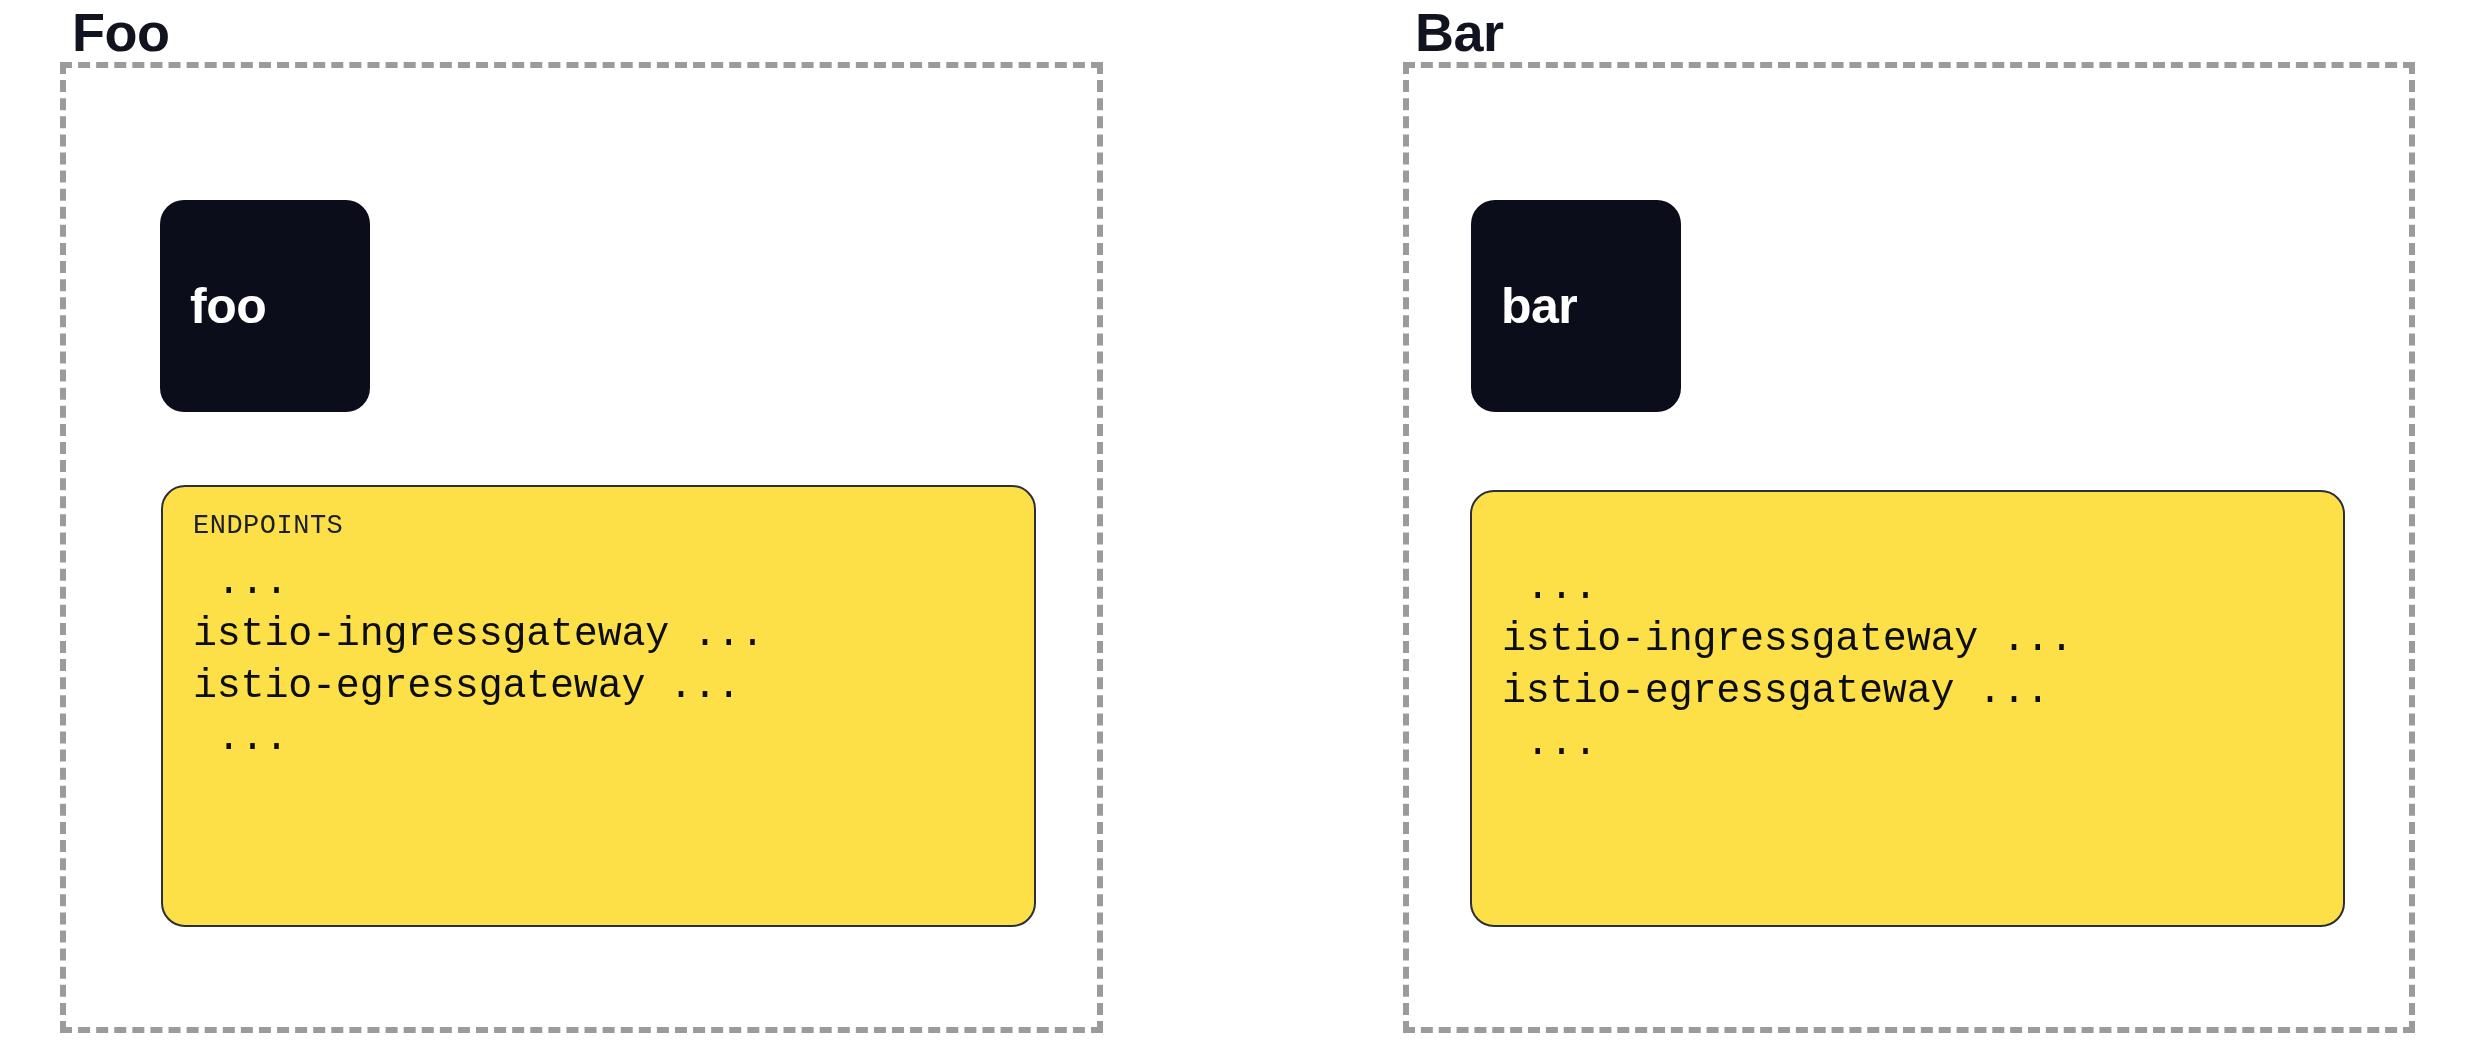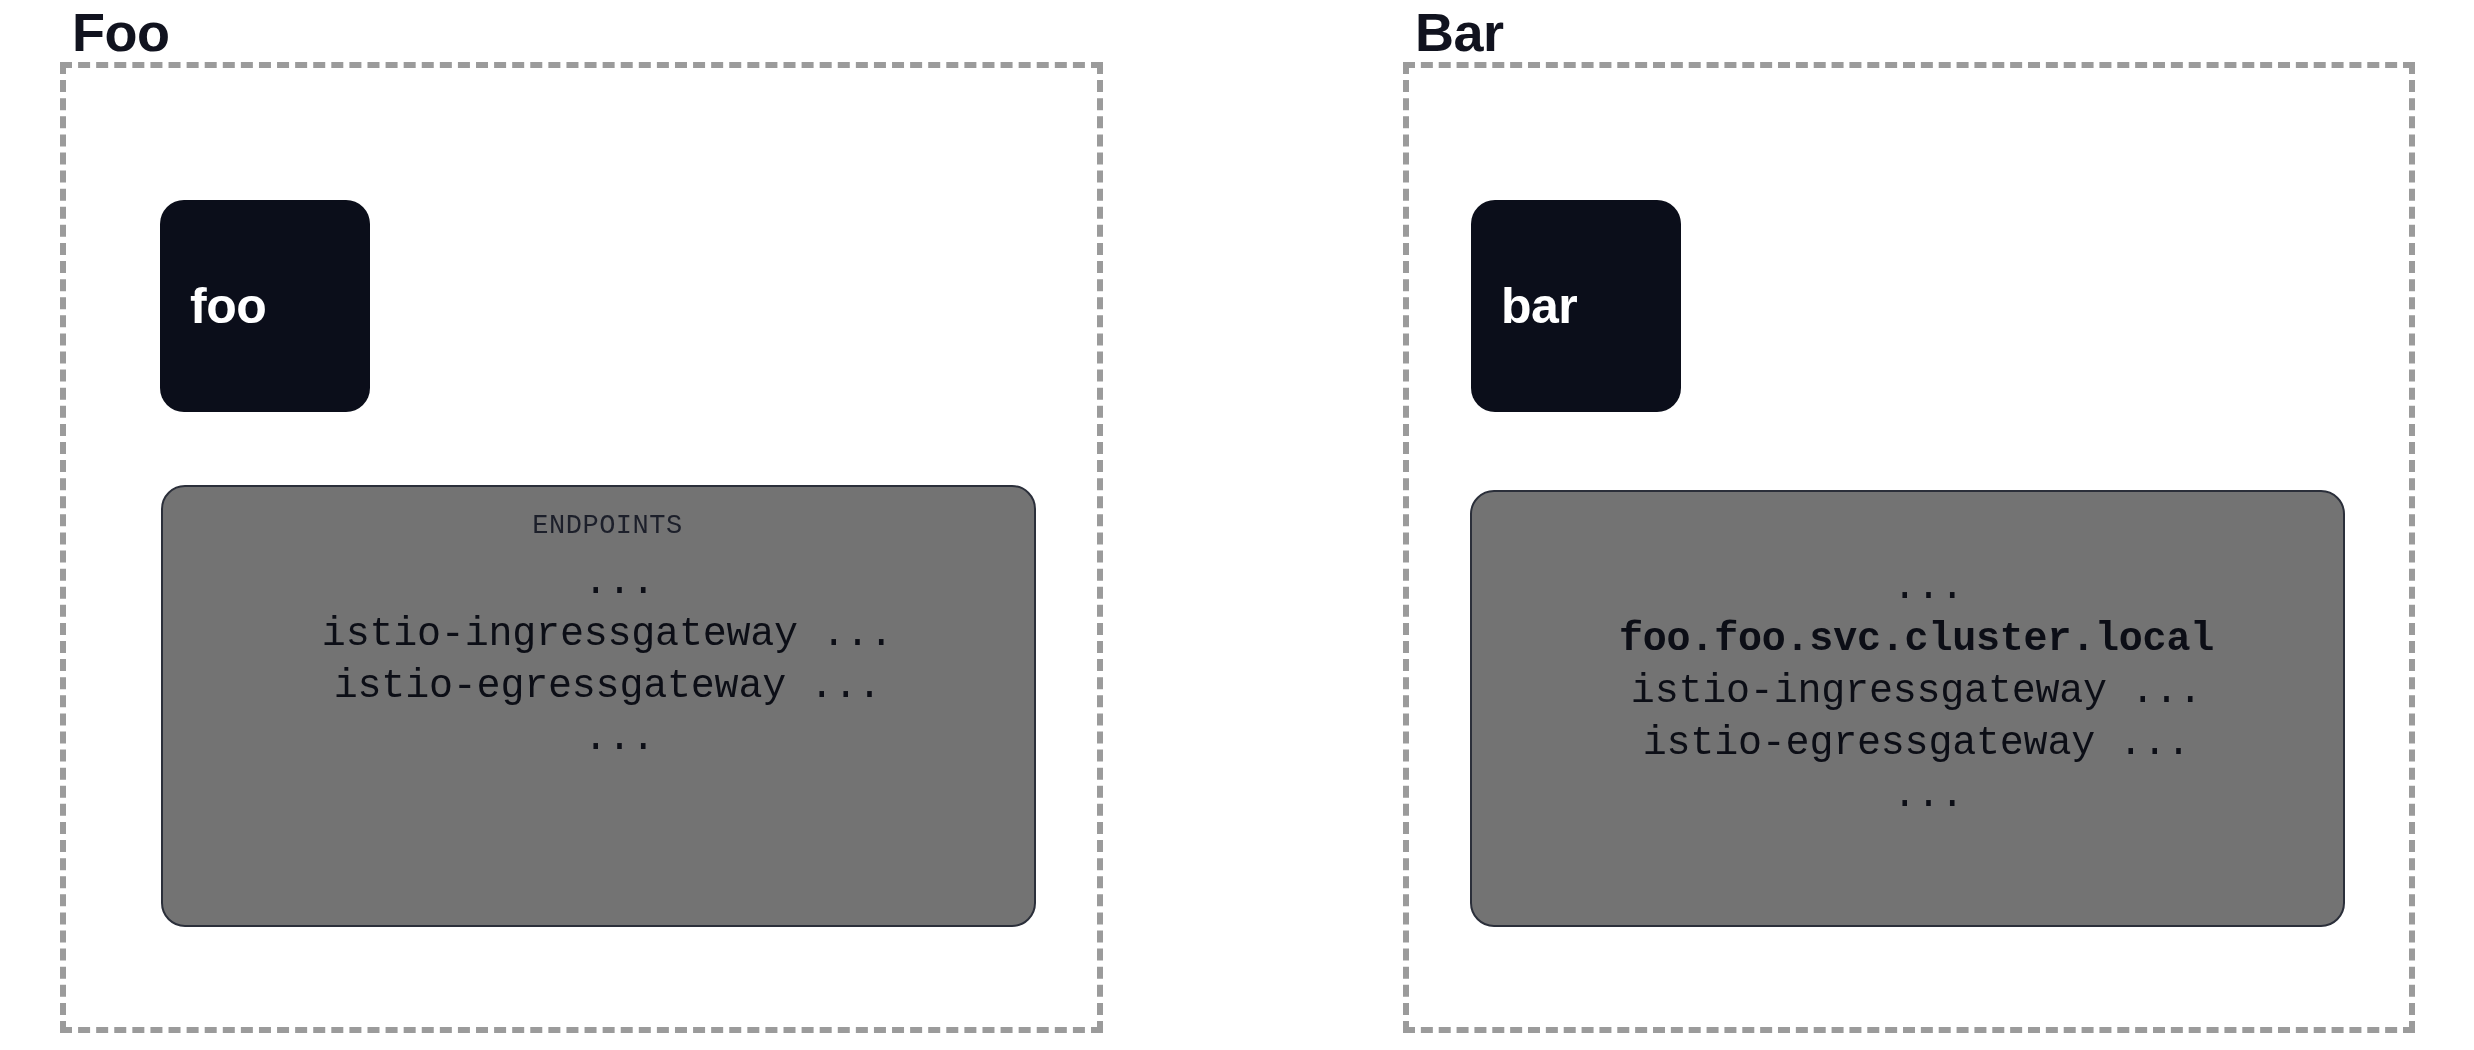--- a/index.html
+++ b/index.html
@@ -14,21 +14,20 @@
     overflow: hidden;
     font-family: "Liberation Sans", sans-serif;
     -webkit-font-smoothing: antialiased;
   }
 
   .canvas {
     position: absolute;
     left: 0; top: 0;
     width: 2474px;
     height: 1050px;
-    text-align: center;
   }
 
   
   .ns-group {
     position: absolute;
   }
 
   .ns-title {
     position: absolute;
     left: 12px;
@@ -69,21 +68,21 @@
     line-height: 52px;
     letter-spacing: -0.5px;
     padding-left: 30px;
     white-space: nowrap;
   }
 
   
   .ep-card {
     position: absolute;
     box-sizing: border-box;
-    background: #737373;
+    background: #fde047;
     border: 2px solid #2b2f3a;
     border-radius: 24px;
     overflow: hidden;
   }
   .ep-inner {
     position: absolute;
     left: 30px;
     top: 22px;
     right: 12px;
   }
@@ -150,21 +149,20 @@
 
     <div class="svc-tile" style="left:68px; top:138px; width:210px; height:212px;">
       <span class="svc-tile-label">bar</span>
     </div>
 
     <div class="ep-card" style="left:67px; top:428px; width:875px; height:437px;">
       <div class="ep-inner">
         <div class="ep-header is-hidden">ENDPOINTS</div>
         <div class="ep-lines">
           <div class="ep-line"> ...</div>
-          <div class="ep-line bold">foo.foo.svc.cluster.local</div>
           <div class="ep-line">istio-ingressgateway ...</div>
           <div class="ep-line">istio-egressgateway ...</div>
           <div class="ep-line"> ...</div>
         </div>
       </div>
     </div>
   </div>
 
 </div>
 

